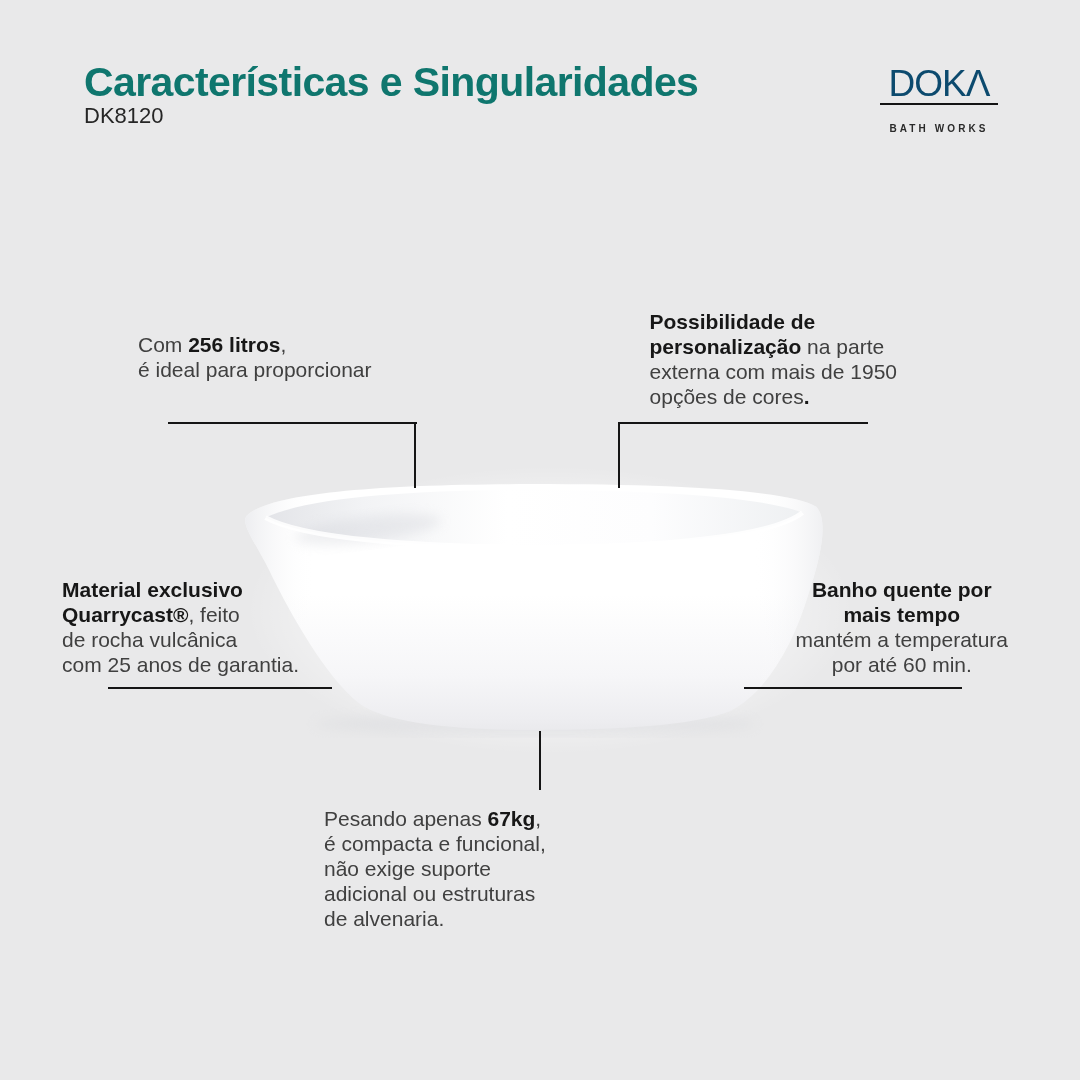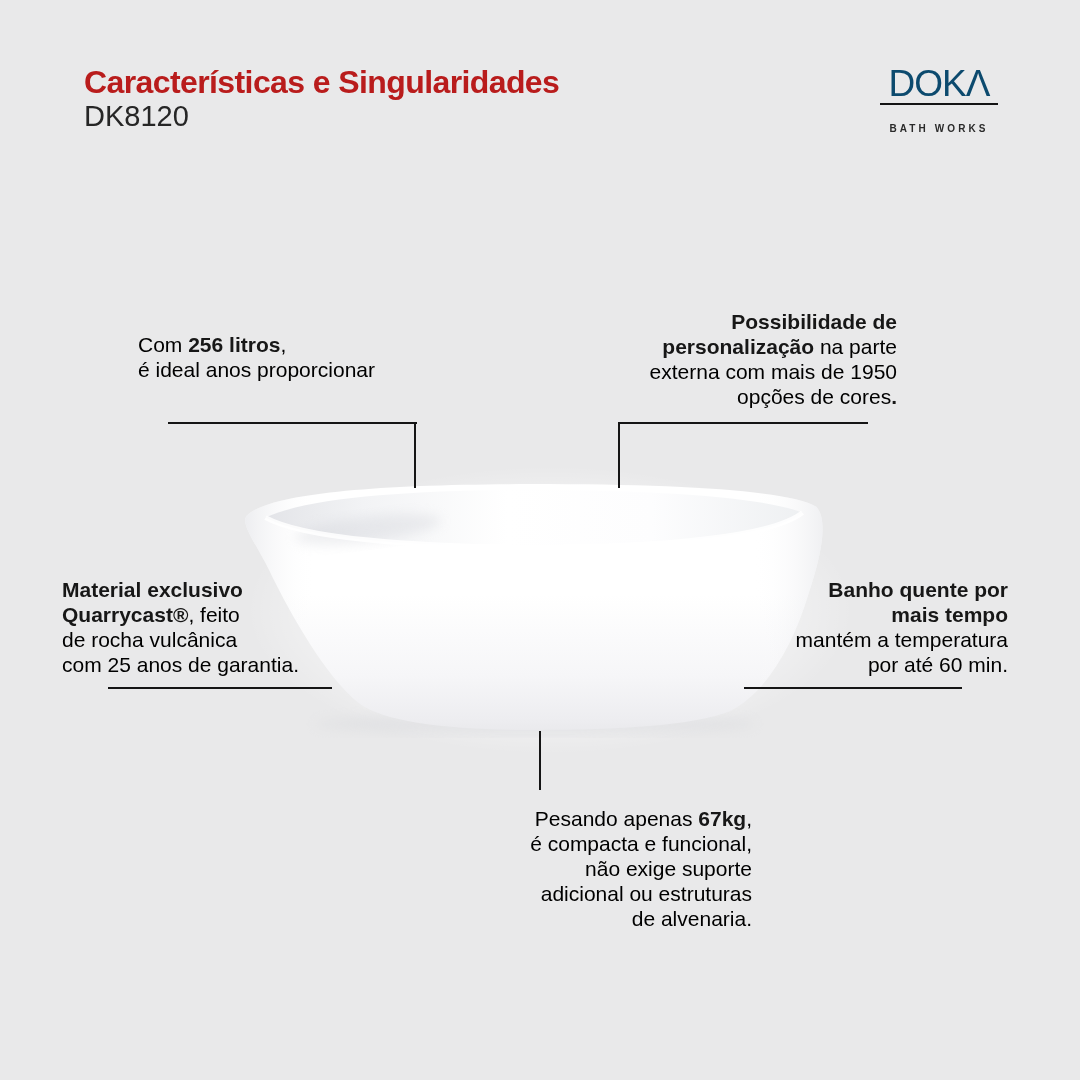--- a/index.html
+++ b/index.html
@@ -3,36 +3,36 @@
 <meta charset="utf-8">
 <style>
   html,body{margin:0;padding:0;}
   .canvas{
     position:relative;width:1080px;height:1080px;overflow:hidden;
     background:#e9e9ea;
     font-family:"Liberation Sans",sans-serif;
   }
   
   .title-block{position:absolute;left:84px;top:64px;}
-  .title{margin:0;font-size:32px;font-weight:700;color:#b91c1c;letter-spacing:-0.6px;line-height:36px;}
-  .model{margin:0;margin-top:3px;font-size:29px;font-weight:400;color:#262626;line-height:26px;}
+  .title{margin:0;font-size:41px;font-weight:700;color:#0f766e;letter-spacing:-0.6px;line-height:36px;}
+  .model{margin:0;margin-top:3px;font-size:22px;font-weight:400;color:#262626;line-height:26px;}
   
   .logo{position:absolute;left:880px;top:66px;width:118px;text-align:center;}
   .brand{font-size:37px;font-weight:400;color:#0c4a6e;line-height:36px;letter-spacing:-1px;white-space:nowrap;}
   .tagline{margin-top:1px;border-top:2.4px solid #141414;padding-top:18px;font-size:10px;font-weight:600;letter-spacing:3.1px;color:#2a2a2a;white-space:nowrap;}
   
   .callout{position:absolute;font-size:21px;line-height:25px;white-space:nowrap;}
   .callout .cl{height:25px;}
-  .r{color:#000000;font-weight:400;}
+  .r{color:#404040;font-weight:400;}
   .b{color:#171717;font-weight:700;}
   .callout-volume{left:138px;top:332px;text-align:left;}
-  .callout-customization{right:183px;top:309px;text-align:right;}
+  .callout-customization{right:183px;top:309px;}
   .callout-material{left:62px;top:577px;text-align:left;}
-  .callout-heat{right:72px;top:577px;text-align:right;}
-  .callout-weight{left:352px;top:806px;width:400px;text-align:right;}
+  .callout-heat{right:72px;top:577px;text-align:center;}
+  .callout-weight{left:324px;top:806px;width:400px;text-align:left;}
   
   .hline{position:absolute;height:2.4px;background:#151515;}
   .vline{position:absolute;width:2.4px;background:#151515;}
   .c-tl-h{left:168px;top:422px;width:249px;}
   .c-tl-v{left:414px;top:422px;height:66px;}
   .c-tr-h{left:618px;top:422px;width:250px;}
   .c-tr-v{left:618px;top:422px;height:66px;}
   .c-ml-h{left:108px;top:687px;width:224px;}
   .c-mr-h{left:744px;top:687px;width:218px;}
   .c-b-v{left:539px;top:731px;height:59px;}
@@ -98,21 +98,21 @@
   <div class="hline c-tl-h"></div>
   <div class="vline c-tl-v"></div>
   <div class="hline c-tr-h"></div>
   <div class="vline c-tr-v"></div>
   <div class="hline c-ml-h"></div>
   <div class="hline c-mr-h"></div>
   <div class="vline c-b-v"></div>
 
   <div class="callout callout-volume">
     <div class="cl"><span class="r">Com </span><span class="b">256 litros</span><span class="r">,</span></div>
-    <div class="cl"><span class="r">é ideal anos proporcionar</span></div>
+    <div class="cl"><span class="r">é ideal para proporcionar</span></div>
   </div>
 
   <div class="callout callout-customization">
     <div class="cl"><span class="b">Possibilidade de</span></div>
     <div class="cl"><span class="b">personalização</span><span class="r"> na parte</span></div>
     <div class="cl"><span class="r">externa com mais de 1950</span></div>
     <div class="cl"><span class="r">opções de cores</span><span class="b">.</span></div>
   </div>
 
   <div class="callout callout-material">

